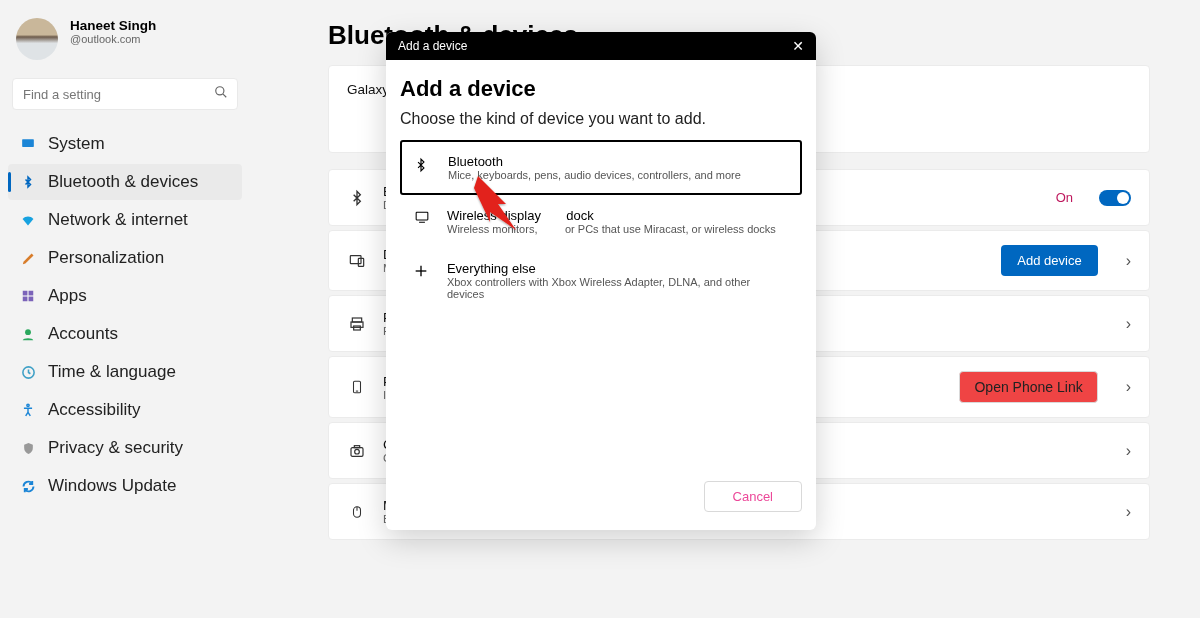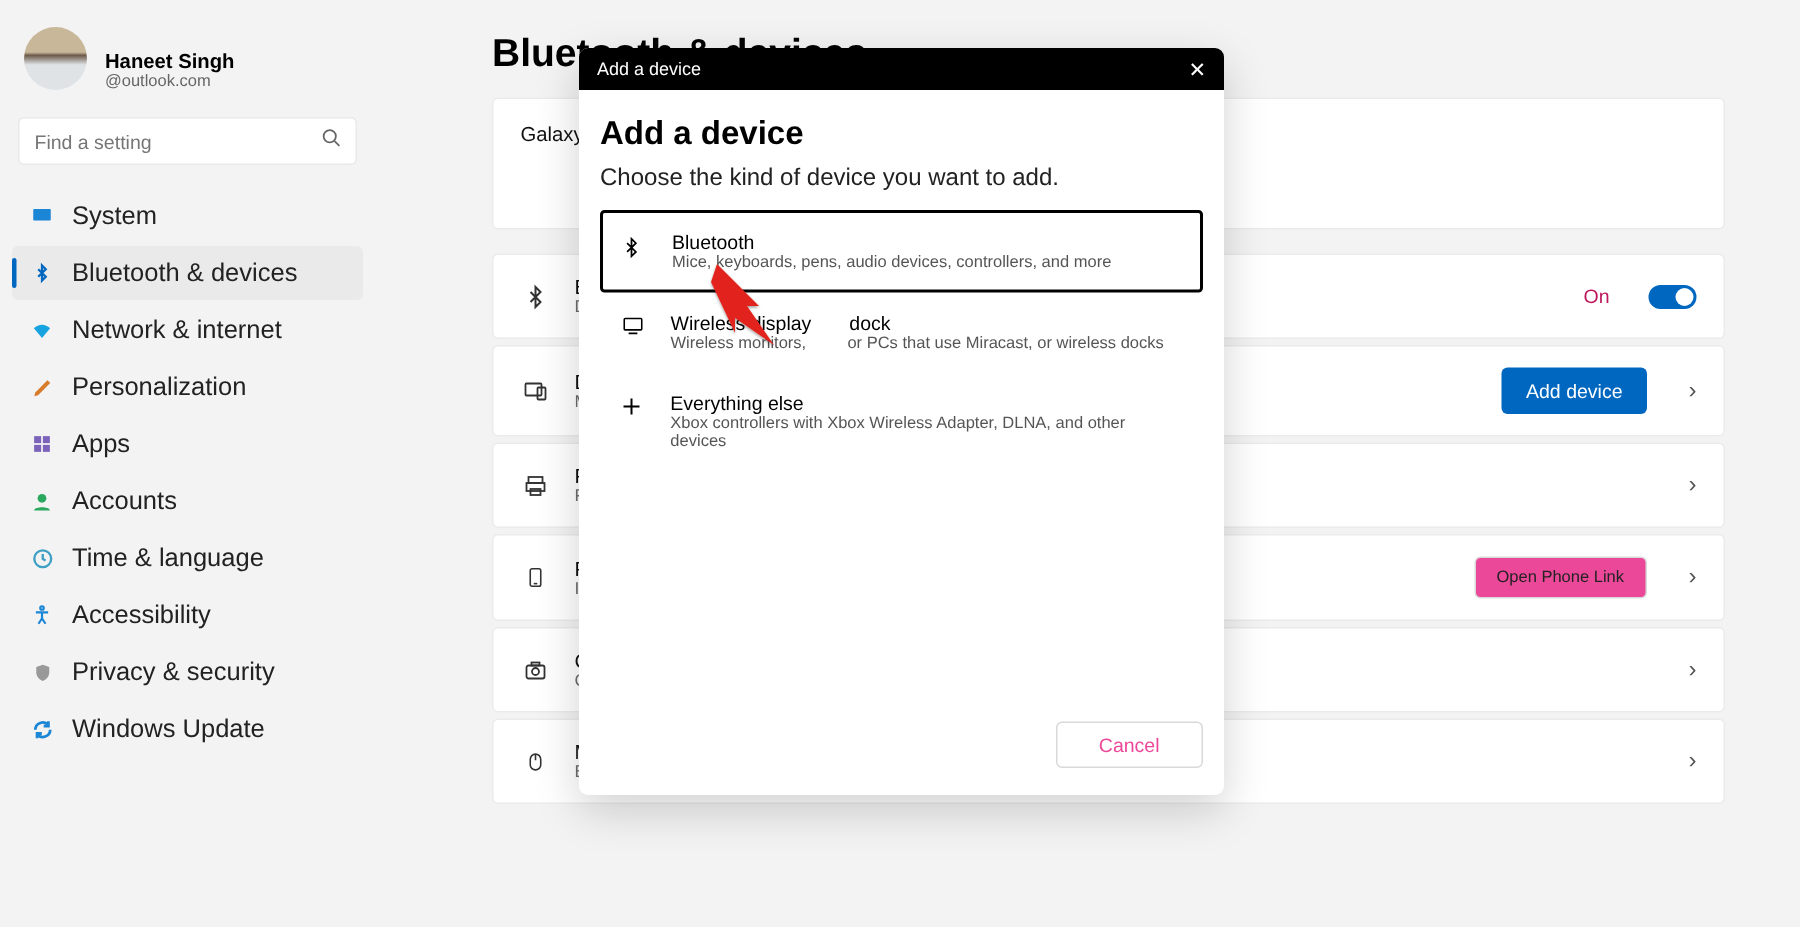--- a/index.html
+++ b/index.html
@@ -1,20 +1,20 @@
 <!DOCTYPE html>
 <html><head>
 <meta charset="utf-8">
 <style>
   * { box-sizing: border-box; margin: 0; padding: 0; font-family: "Segoe UI", sans-serif; }
   body { width: 1200px; height: 618px; background: #f3f3f3; overflow: hidden; position: relative; }
 
   
   .sidebar { position: absolute; left: 0; top: 0; width: 250px; height: 100%; padding: 18px 8px 0 8px; }
-  .profile { display: flex; align-items: flex-end; gap: 12px; padding: 0 8px 14px 8px; }
+  .profile { display: flex; align-items: flex-start; gap: 12px; padding: 0 8px 14px 8px; }
   .avatar { width: 42px; height: 42px; border-radius: 50%; background: linear-gradient(#c9b79a 40%, #6c5a4a 45%, #dfe3e6 60%); background-size:cover; }
   .profile-text .name { font-size: 13.5px; font-weight: 600; color: #000; }
   .profile-text .email { font-size: 11px; color: #666; }
   .search { margin: 4px 4px 16px 4px; position: relative; }
   .search input { width: 100%; height: 32px; border: 1px solid #e9e9e9; background:#fff; border-radius: 4px; padding: 0 30px 0 10px; font-size: 13px; }
   .search input::placeholder{color:#767676;}
   .search .search-icon { position: absolute; right: 10px; top: 7px; color:#666; }
   .nav { display: flex; flex-direction: column; gap: 2px; }
   .nav-item { display: flex; align-items: center; gap: 12px; padding: 8px 12px; border-radius: 4px; font-size: 17px; color: #222; cursor:pointer; position:relative;}
   .nav-item.active { background: #eaeaea; }
@@ -28,21 +28,21 @@
   .card { background:#fff; border:1px solid #ebebeb; border-radius:4px; padding:14px 18px; display:flex; align-items:center; gap:16px; }
   .card .ico { width:20px; color:#444; display:flex; justify-content:center;}
   .card .txt { flex:1; }
   .card .ctitle { font-size:13.5px; color:#111; }
   .card .csub { font-size:11.5px; color:#6b6b6b; }
   .card .chev { color:#555; }
   .toggle { width:32px; height:16px; background:#0067c0; border-radius:10px; position:relative; }
   .toggle::after{content:"";position:absolute;right:2px;top:2px;width:12px;height:12px;background:#fff;border-radius:50%;}
   .on-label{font-size:13px;color:#be185d;margin-right:10px;}
   .btn-primary { background:#0067c0; color:#fff; border:none; border-radius:4px; padding:8px 16px; font-size:13px; }
-  .btn-outline { background:#ec4899; border:1px solid #d9d9d9; border-radius:4px; padding:7px 14px; font-size:11px; color:#222;}
+  .btn-outline { background:#ef4444; border:1px solid #d9d9d9; border-radius:4px; padding:7px 14px; font-size:14px; color:#222;}
   .galaxy-card { height:88px; align-items:flex-start; padding-top:12px;}
   .galaxy-card .ctitle{ padding-top:4px; }
 
   
   .dialog { position:absolute; left:386px; top:32px; width:430px; background:#fff; border-radius:6px; box-shadow:0 10px 30px rgba(0,0,0,.18); overflow:hidden; z-index:50;}
   .dialog-title { background:#000; color:#fff; font-size:12px; padding:6px 12px; display:flex; align-items:center; justify-content:space-between;}
   .dialog-title .close{color:#fff; font-size:14px; cursor:pointer;}
   .dialog-body { padding: 16px 14px 8px 14px; }
   .dialog-body h2 { font-size:22px; font-weight:600; margin-bottom:8px;}
   .dialog-body .sub { font-size:16px; color:#222; margin-bottom:12px;}

